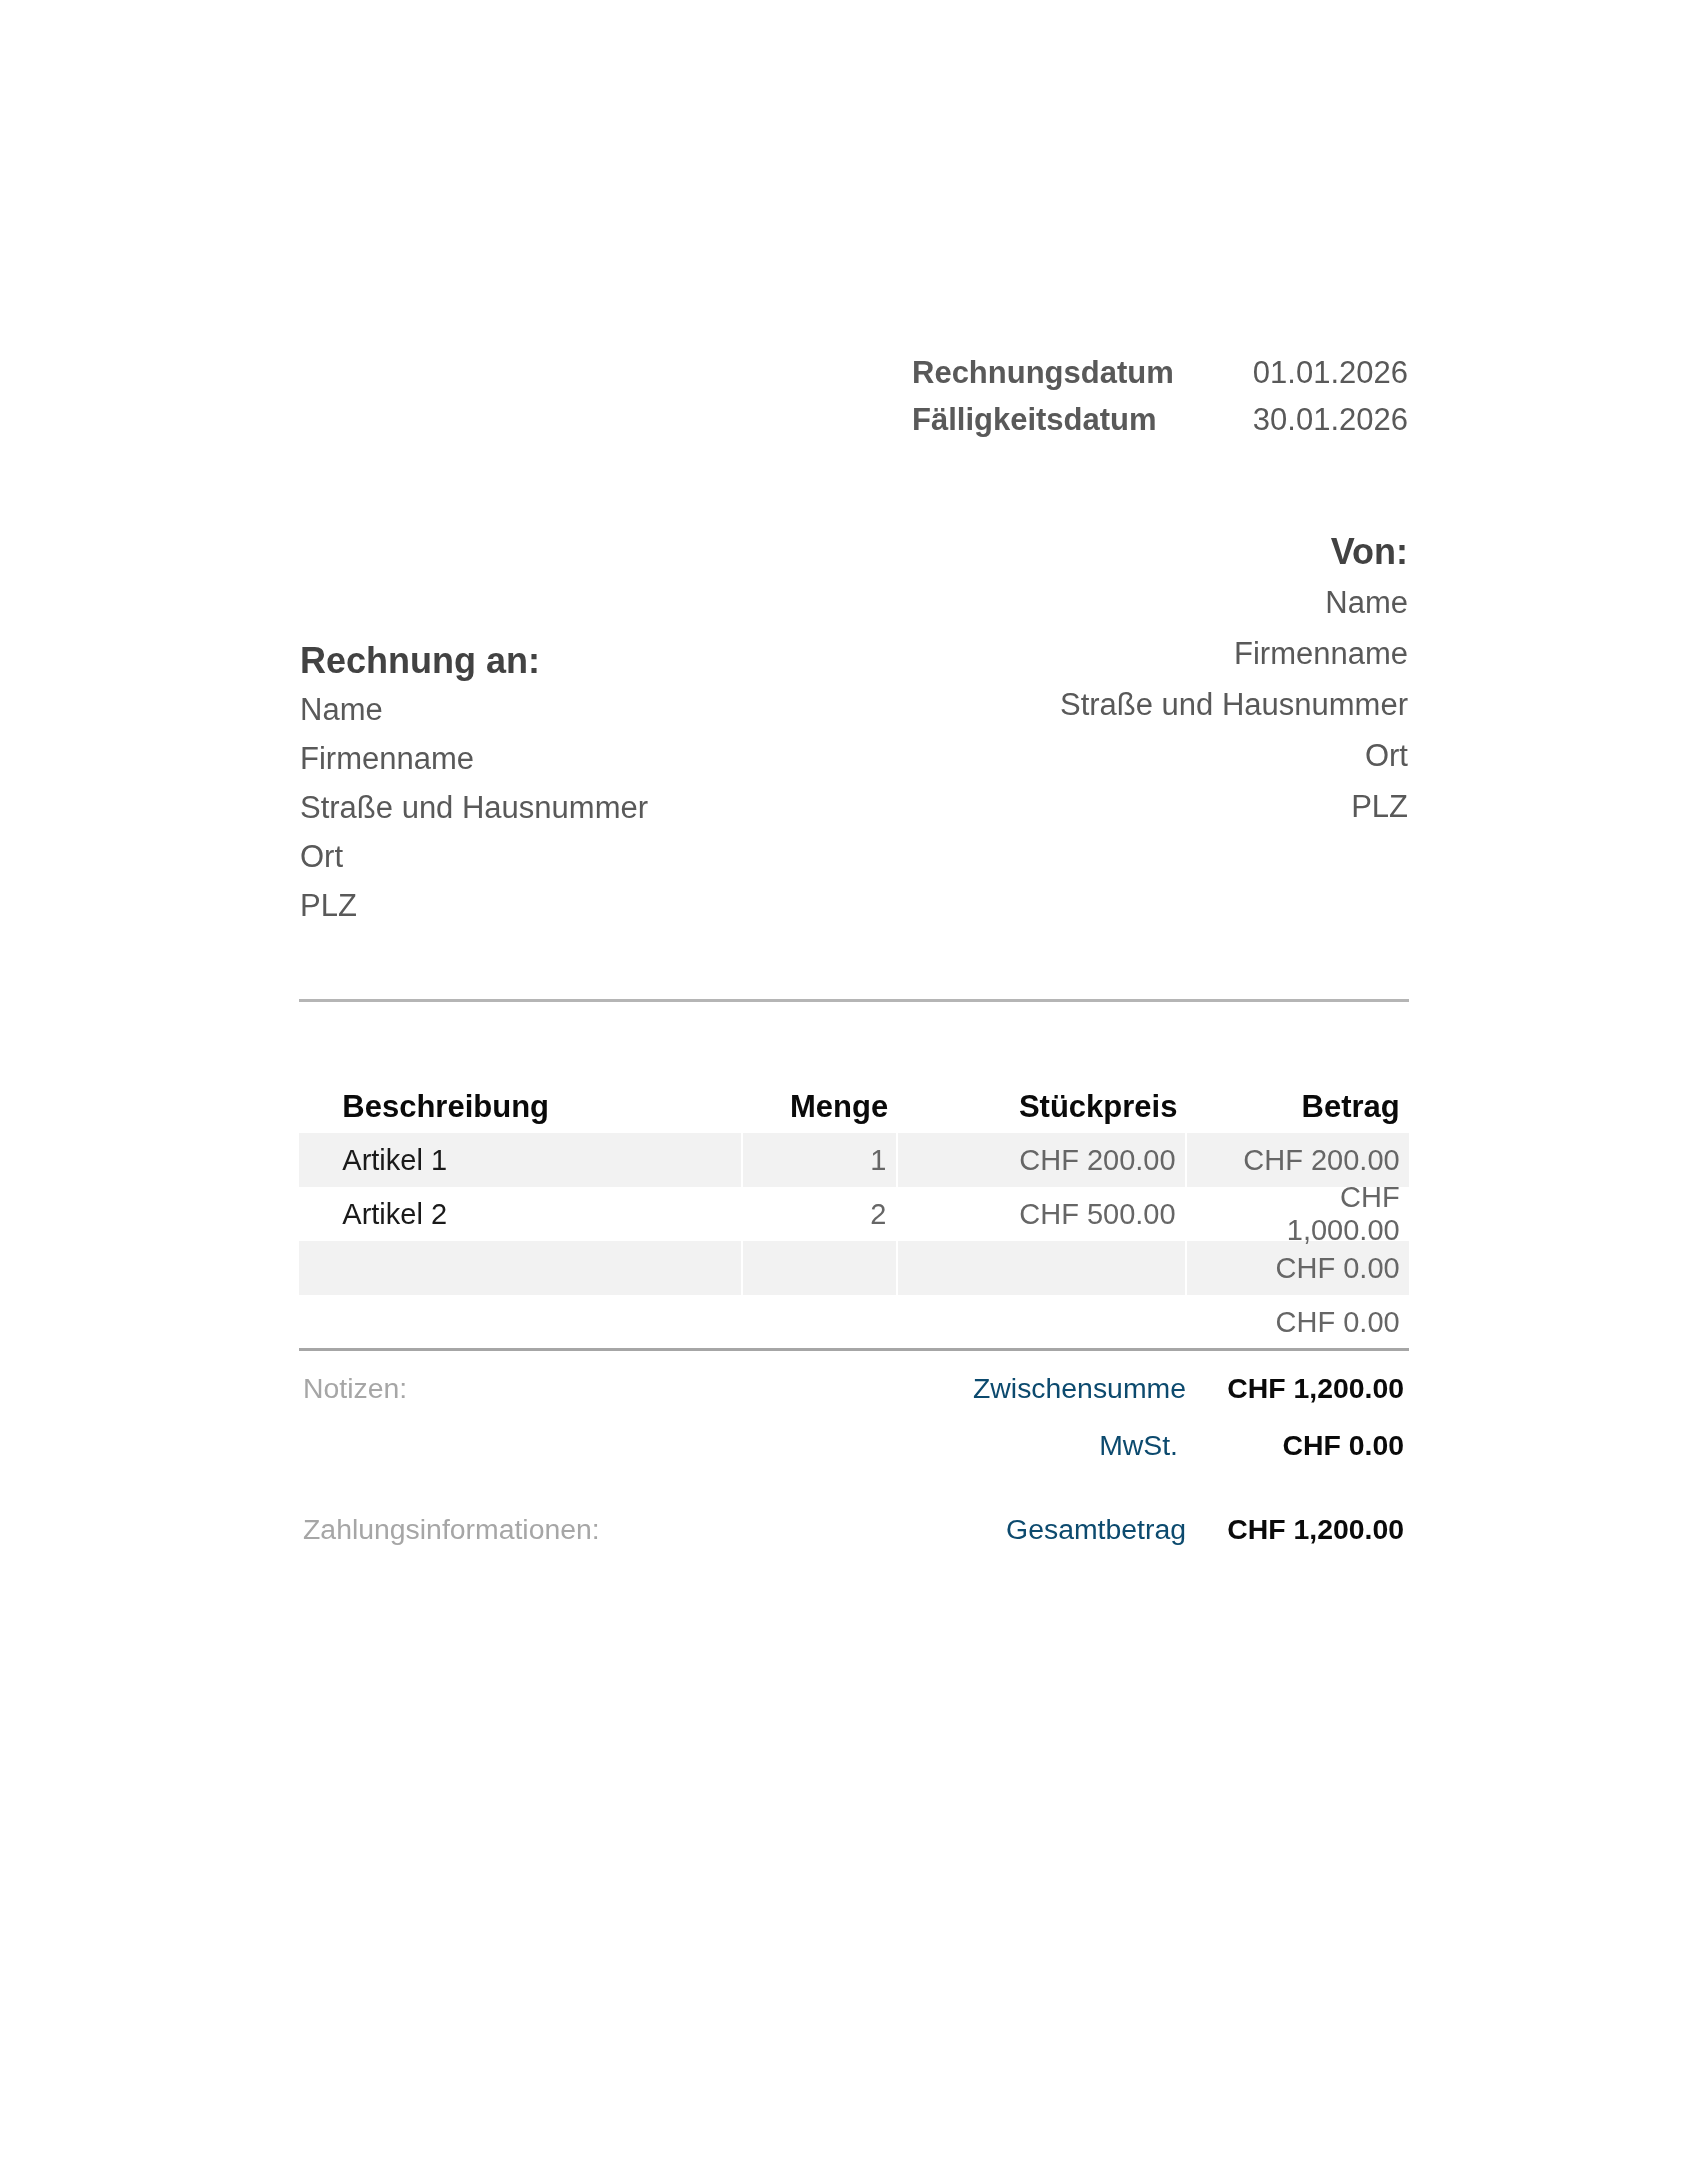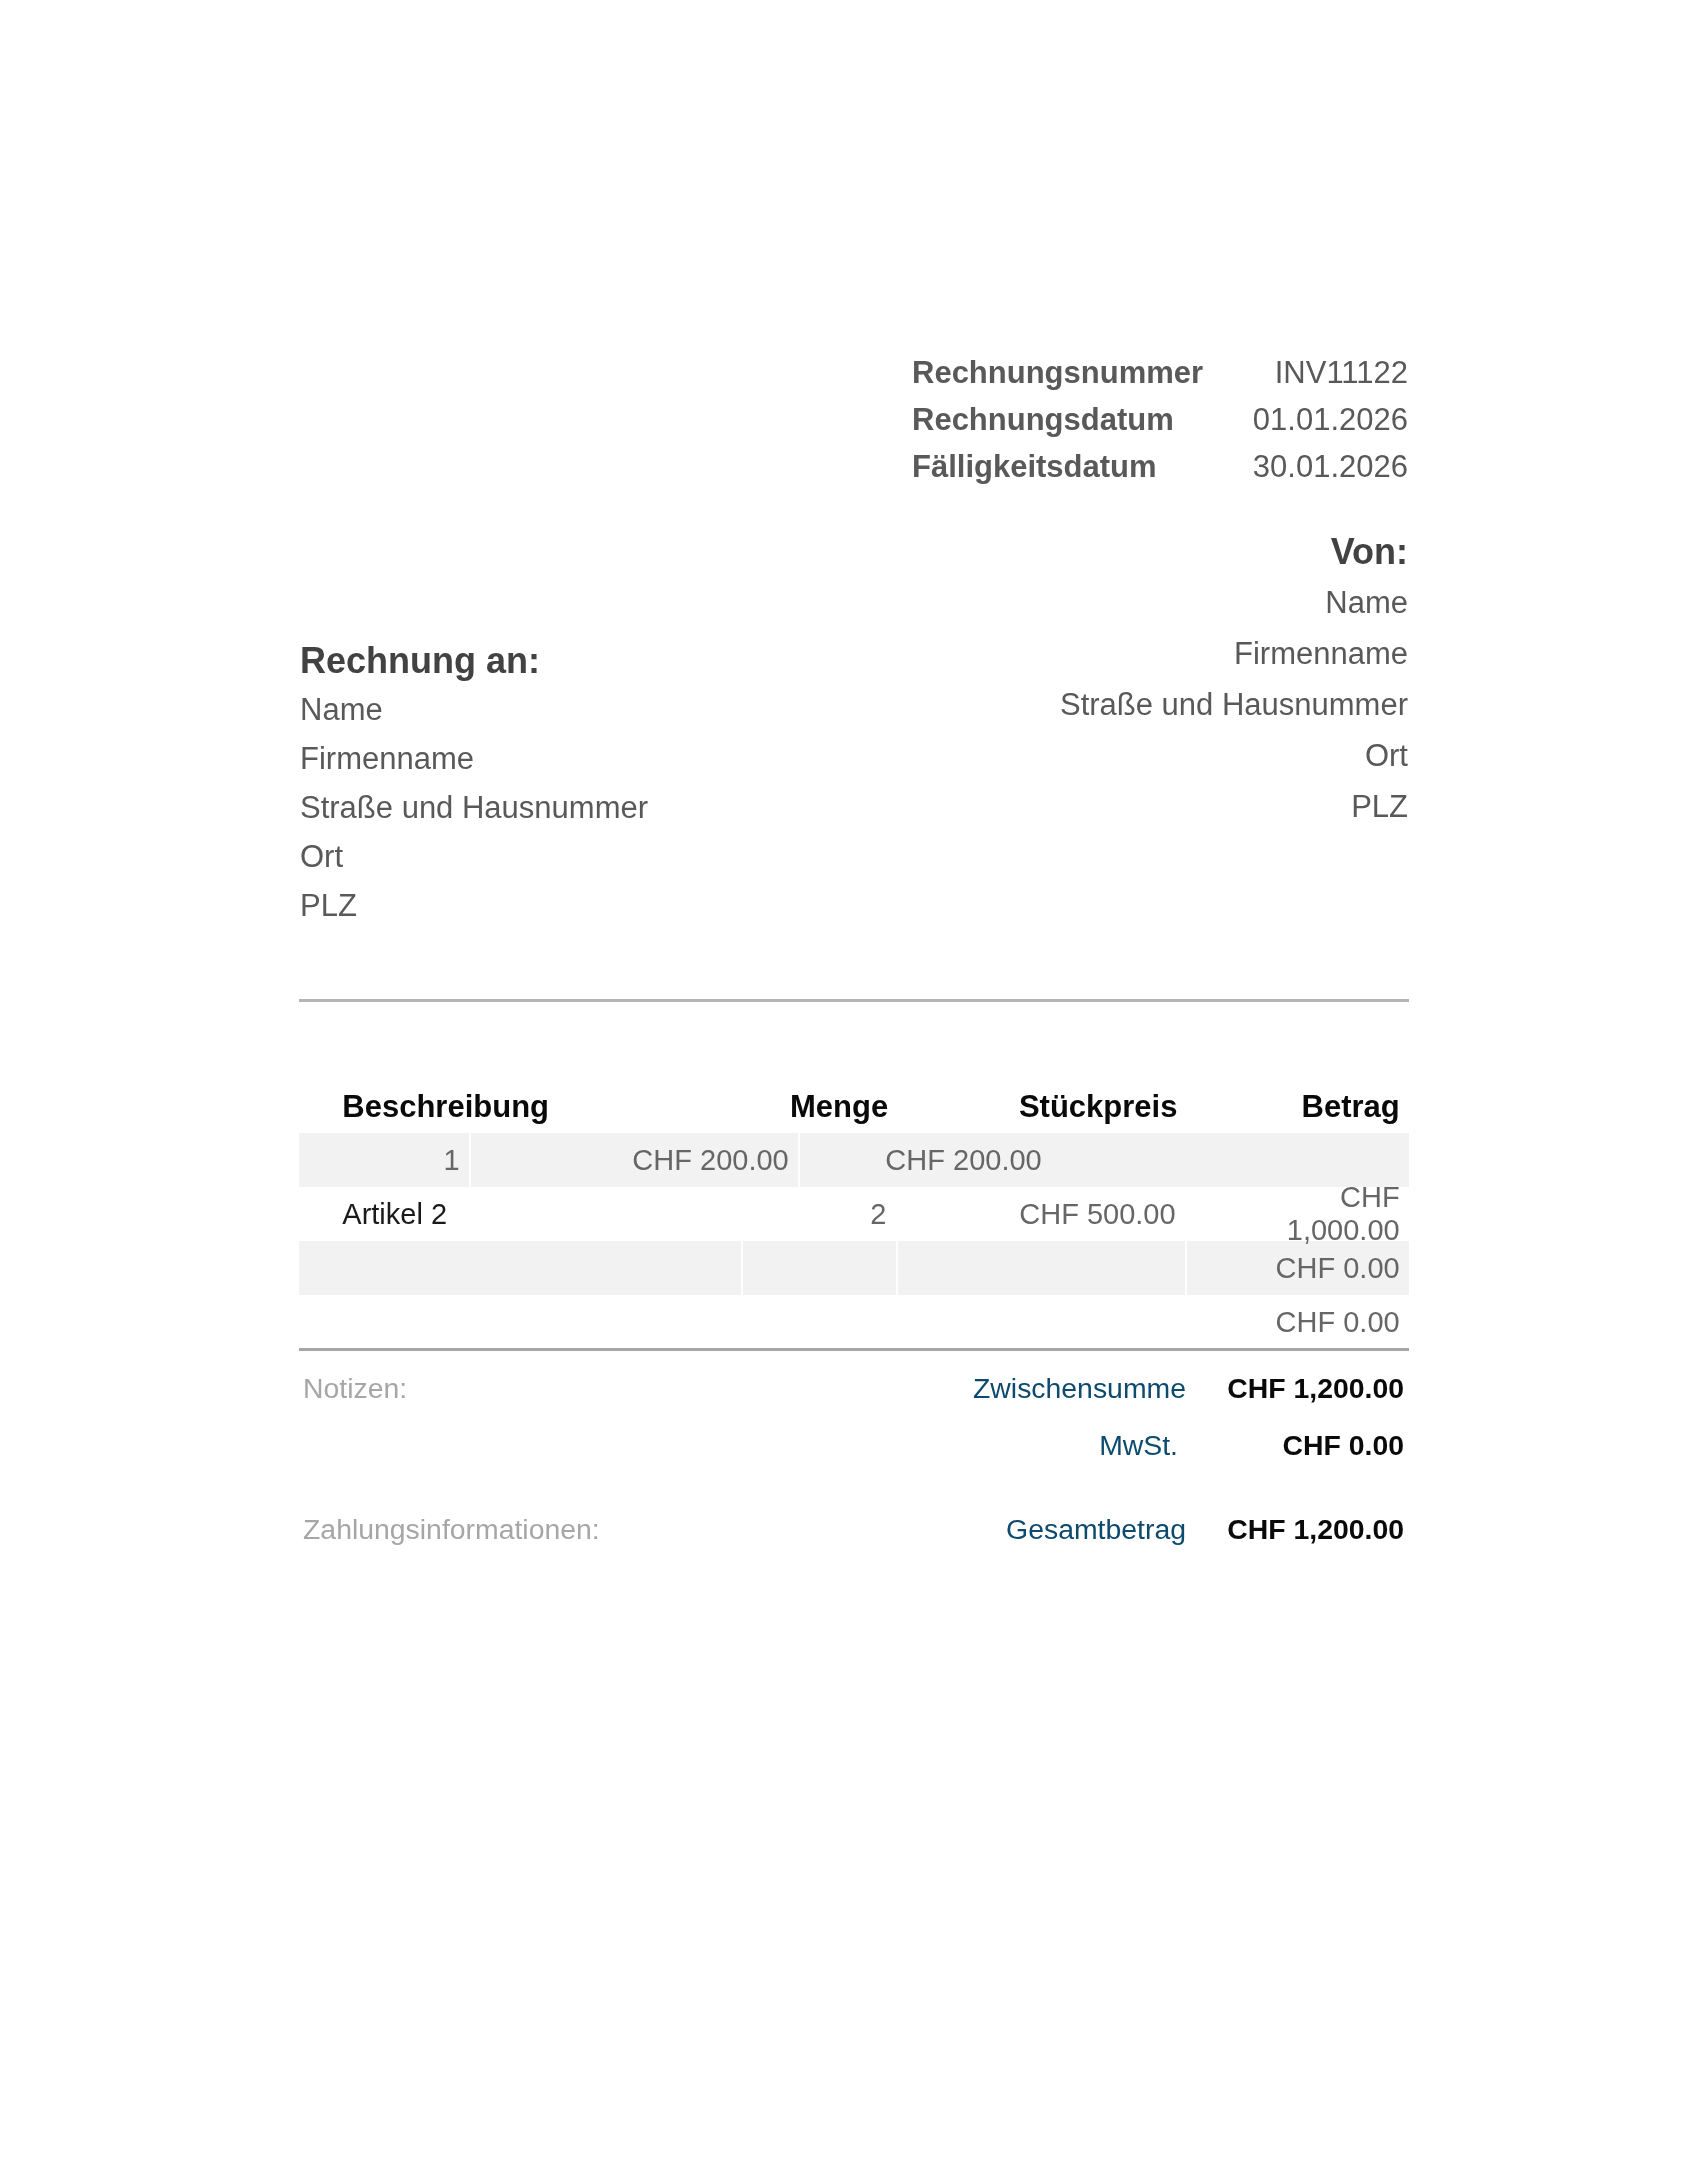--- a/index.html
+++ b/index.html
@@ -62,24 +62,20 @@
   .t-amount{ width:218px; text-align:right; color:#0a0a0a; font-weight:bold; }
 </style>
 </head>
 <body>
 
 <div class="page">
 
 
   <div class="meta">
     <div class="meta-row">
-      <span class="meta-label">Rechnungsnummer</span>
-      <span class="meta-value">INV11122</span>
-    </div>
-    <div class="meta-row">
       <span class="meta-label">Rechnungsdatum</span>
       <span class="meta-value">01.01.2026</span>
     </div>
     <div class="meta-row">
       <span class="meta-label">Fälligkeitsdatum</span>
       <span class="meta-value">30.01.2026</span>
     </div>
   </div>
 
   <div class="from">
@@ -104,20 +100,21 @@
 
   <div class="items">
     <div class="thead">
       <div class="cell c1">Beschreibung</div>
       <div class="cell c2">Menge</div>
       <div class="cell c3">Stückpreis</div>
       <div class="cell c4">Betrag</div>
     </div>
 
     <div class="trow stripe">
+      <div class="cell c1 desc">Artikel 1</div>
       <div class="cell c2 num">1</div>
       <div class="cell c3 num">CHF 200.00</div>
       <div class="cell c4 num">CHF 200.00</div>
     </div>
     <div class="trow">
       <div class="cell c1 desc">Artikel 2</div>
       <div class="cell c2 num">2</div>
       <div class="cell c3 num">CHF 500.00</div>
       <div class="cell c4 num">CHF 1,000.00</div>
     </div>

